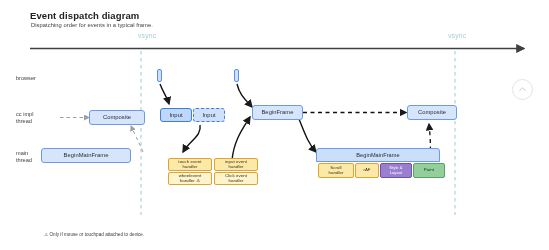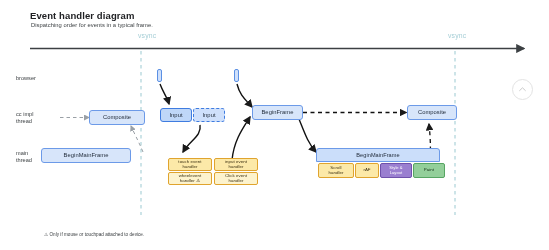--- a/index.html
+++ b/index.html
@@ -167,21 +167,21 @@
     align-items: center;
     justify-content: center;
   }
   .collapse-btn svg { display: block; }
 </style>
 </head>
 <body>
 
 <div class="canvas">
 
-  <div class="page-title">Event handler diagram</div>
+  <div class="page-title">Event dispatch diagram</div>
   <div class="page-subtitle">Dispatching order for events in a typical frame.</div>
 
   <div class="vsync-label vsync-left">vsync</div>
   <div class="vsync-label vsync-right">vsync</div>
 
   <div class="row-label row-browser">browser</div>
   <div class="row-label row-cc">cc impl
 thread</div>
   <div class="row-label row-main">main
 thread</div>

